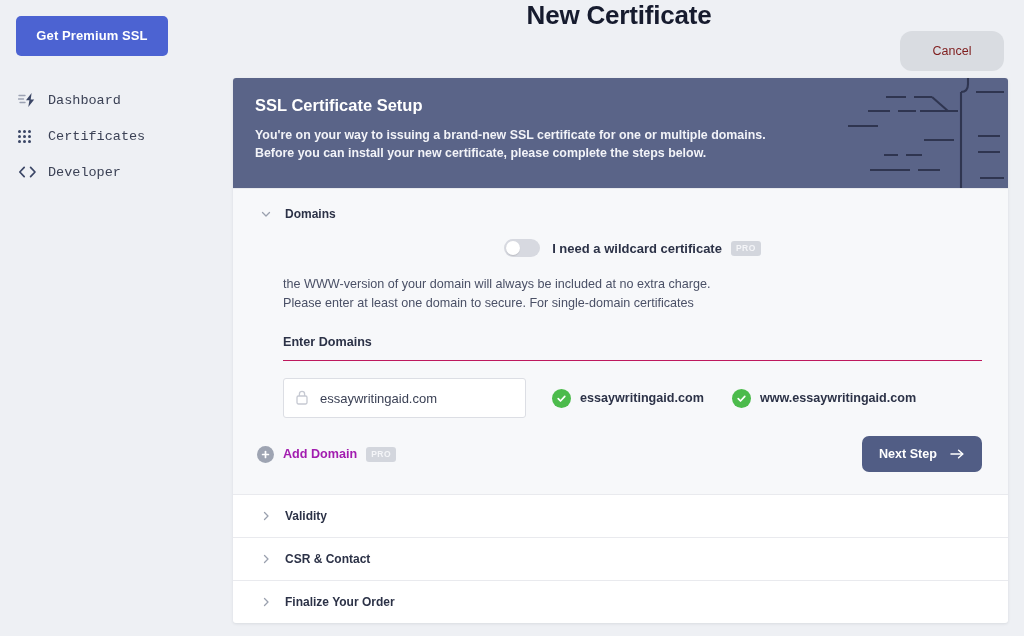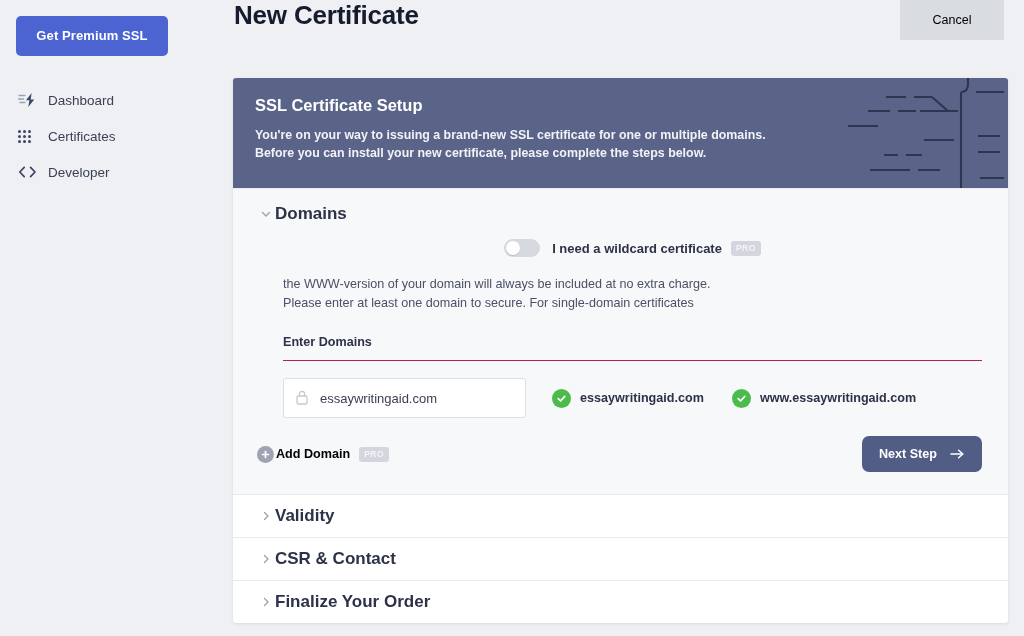--- a/index.html
+++ b/index.html
@@ -45,20 +45,21 @@
     border-radius: 5px;
     font-family: "Liberation Sans", sans-serif;
     font-size: 13px;
     font-weight: bold;
     letter-spacing: .1px;
     cursor: pointer;
   }
 
   .nav {
     margin-top: 26px;
+    font-family: Liberation Mono, monospace;
   }
 
   .nav-item {
     display: flex;
     align-items: center;
     height: 36px;
     padding-left: 18px;
     cursor: pointer;
     color: #3b4155;
     font-size: 13.5px;
@@ -97,39 +98,40 @@
   
   .main {
     flex: 1 1 auto;
     position: relative;
     padding: 0;
   }
 
   .topbar {
     height: 72px;
     display: flex;
-    align-items: flex-start;
+    align-items: center;
     padding: 0 20px 0 24px;
+    flex-direction: column;
   }
 
   .page-title {
     font-size: 26px;
     font-weight: bold;
     color: #161b2e;
     letter-spacing: -0.2px;
   }
 
   .cancel-btn {
     margin-left: auto;
     width: 104px;
     height: 40px;
     background: #d9dce1;
-    color: #000000;
+    color: #7f1d1d;
     border: none;
-    border-radius: 0;
+    border-radius: 12px;
     font-family: "Liberation Sans", sans-serif;
     font-size: 12.5px;
     cursor: pointer;
   }
 
   
   .card {
     position: absolute;
     left: 233px;
     top: 78px;
@@ -195,21 +197,22 @@
   .chev {
     width: 18px;
     flex: 0 0 18px;
     color: #9aa0ae;
     display: flex;
     align-items: center;
     justify-content: center;
   }
 
   .section-title {
-    font-size: 17px;
+    margin-left: 10px;
+    font-size: 12px;
     font-weight: bold;
     color: #2c3247;
   }
 
   .section-body {
     padding: 0 26px 0 50px;
   }
 
   
   .toggle-row {
@@ -351,24 +354,24 @@
     width: 17px; height: 17px;
     flex: 0 0 17px;
     border-radius: 50%;
     background: #9ea4b2;
     display: flex;
     align-items: center;
     justify-content: center;
   }
 
   .add-domain-label {
-    margin-left: 2px;
+    margin-left: 9px;
     font-size: 12.6px;
     font-weight: bold;
-    color: #000000;
+    color: #a21caf;
   }
 
   .next-btn {
     margin-left: auto;
     display: flex;
     align-items: center;
     justify-content: center;
     height: 36px;
     padding: 0 17px;
     background: #515d85;

